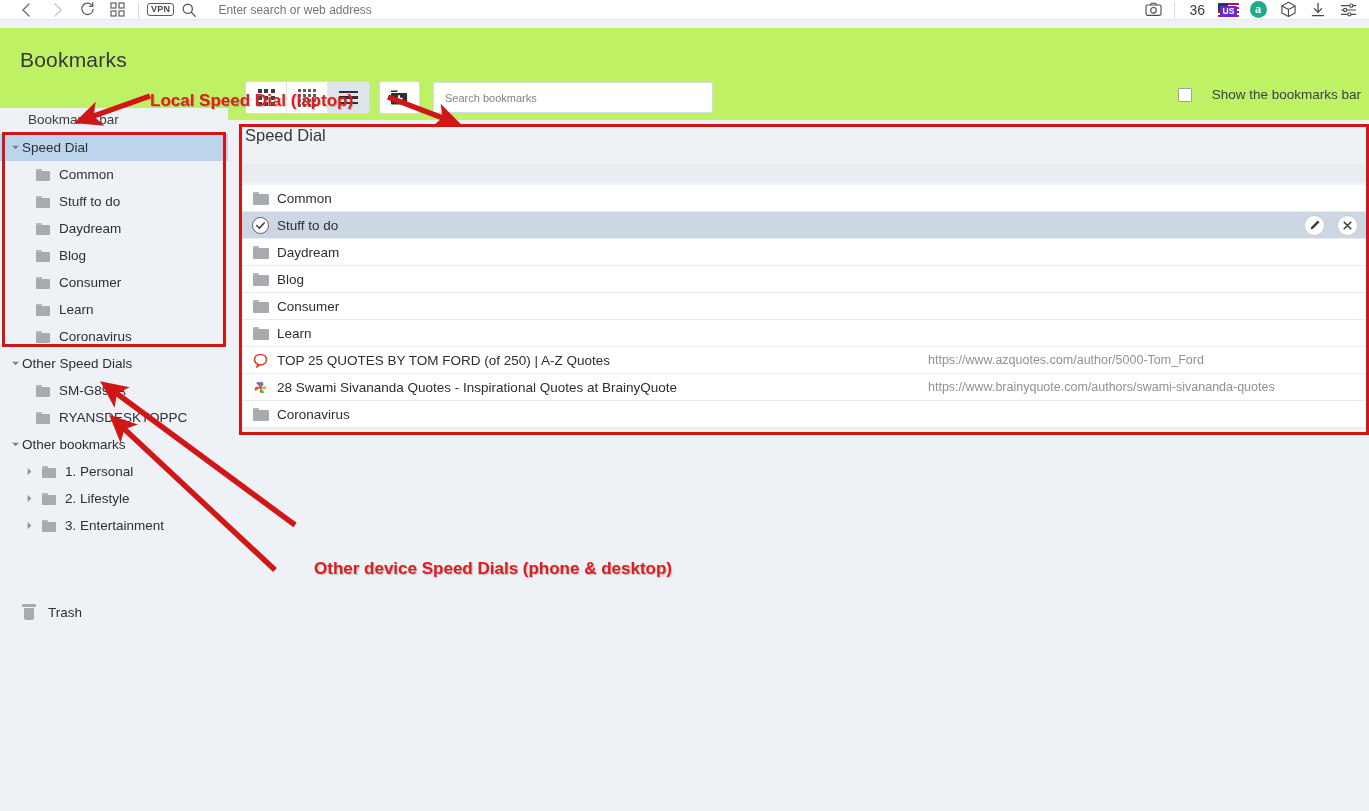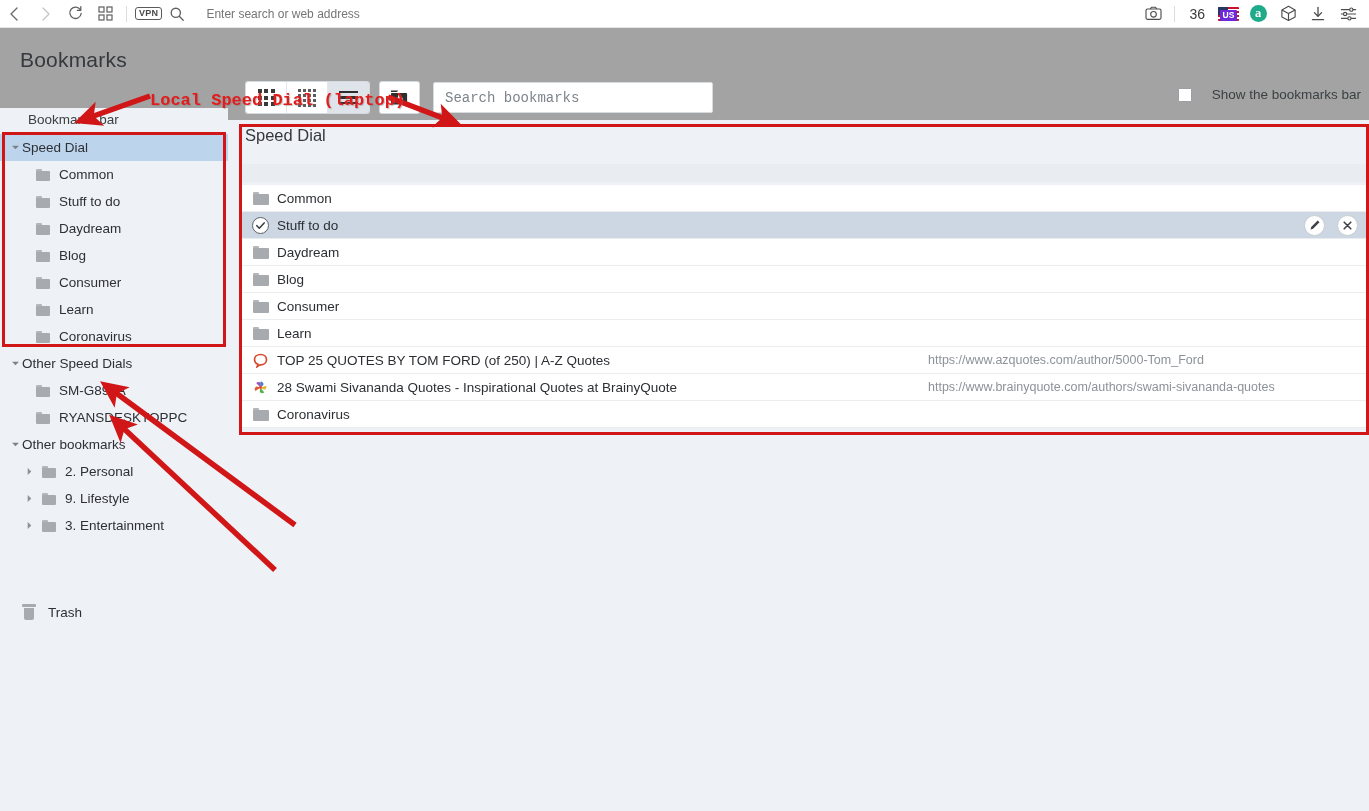--- a/index.html
+++ b/index.html
@@ -8,23 +8,24 @@
     width: 1369px; height: 811px;
     overflow: hidden;
     background: #ffffff;
     font-family: "Liberation Sans", sans-serif;
     -webkit-font-smoothing: antialiased;
   }
   #app { position: relative; width: 1369px; height: 811px; background:#eef1f5; }
 
   
   .topbar {
-    position: absolute; left: 0; top: 0; width: 1369px; height: 28px;
+    position: absolute; left: 0; top: 0; width: 1369px; height: 20px;
     background: #ffffff; display: flex; align-items: center;
     border-bottom: 1px solid #e6e6e6;
+    padding-left: 12px;
   }
   .nav-btn {
     width: 30px; height: 26px; display: flex; align-items: center; justify-content: center;
     color: #5a5a5a; flex: none;
   }
   .nav-btn.dim { color: #c2c2c2; }
   .nav-btn svg { display: block; }
   .tb-sep { width:1px; height:16px; background:#dcdcdc; margin:0 6px; flex:none; }
   .vpn-badge {
     border: 1.5px solid #5a5a5a; border-radius: 3px; color:#4a4a4a;
@@ -52,21 +53,21 @@
     position:absolute; left: 7px; top: 9px; background:#6d28d9; color:#fff;
     font-size:8.5px; font-weight:bold; line-height:1; padding:1.5px 2.5px; border-radius:1px;
   }
   .amz {
     width: 17px; height: 17px; border-radius: 50%; background: #1fab89;
     color: #fff; font-size: 12.5px; font-weight: bold; display:flex;
     align-items:center; justify-content:center; font-family:"Liberation Serif", serif;
   }
 
   
-  .bm-header { position: absolute; left:0; top:28px; width:1369px; height: 92px; background:#a3a3a3; }
+  .bm-header { position: absolute; left:0; top:28px; width:1369px; height: 92px; background:#bef264; }
   .bm-title {
     position: absolute; left: 20px; top: 20px; font-size: 21px; color: #35383c; letter-spacing:.2px;
   }
   .view-group {
     position:absolute; left: 246px; top: 54px; height: 31px;
     display: flex; border-radius: 2px; overflow:hidden;
     box-shadow: 0 0 0 1px #d6dbe0;
   }
   .view-btn {
     width: 41px; height: 31px; background:#ffffff; display:flex; align-items:center; justify-content:center;
@@ -85,22 +86,22 @@
     position:absolute; left: 380px; top:54px; width:39px; height:31px;
     background:#fff; box-shadow: 0 0 0 1px #d6dbe0; border-radius:2px;
     display:flex; align-items:center; justify-content:center;
   }
   .search-box {
     position:absolute; left: 433px; top: 54px; width: 280px; height: 31px;
     background:#fff; border:1px solid #d6dbe0; border-radius:2px;
   }
   .search-box input {
     width:100%; height:100%; border:none; outline:none; background:transparent;
-    padding-left: 11px; font-size: 14px; color:#444;
-    font-family:Liberation Mono, monospace;
+    padding-left: 11px; font-size: 11px; color:#444;
+    font-family:Liberation Sans, sans-serif;
   }
   .search-box input::placeholder { color:#7e848b; }
 
   .showbar {
     position:absolute; right: 8px; top: 59px; display:flex; align-items:flex-end; gap:20px;
   }
   .showbar .cb {
     width: 14px; height:14px; border:1px solid #9aa0a6; background:#fff; border-radius:1px;
   }
   .showbar span { font-size: 13.5px; color:#3c4043; }
@@ -164,21 +165,21 @@
     width: 21px; height:21px; border-radius:50%; background:#fff; border:1px solid #c7ccd1;
     display:flex; align-items:center; justify-content:center; color:#3d4146;
   }
   .fav { width: 15px; height: 15px; position:relative; }
 
   
   .anno { position:absolute; pointer-events:none; }
   .anno-text {
     color: #e31b1b; font-weight: bold; font-size: 17px;
     text-shadow: 1px 1px 1px rgba(120,120,120,.45);
-    font-family: Liberation Mono, monospace; white-space: nowrap;
+    font-family: Liberation Sans, sans-serif; white-space: nowrap;
   }
   .redbox { position:absolute; border: 3px solid #d01616; pointer-events:none; }
   svg.overlay { position:absolute; left:0; top:0; width:1369px; height:811px; pointer-events:none; }
 </style>
 </head>
 <body>
 
 <div id="app">
 
   <div class="topbar">
@@ -421,33 +422,33 @@
       <div class="trow indent2">
         <span class="caret">
           <svg width="9" height="9" viewBox="0 0 10 10">
               <path d="M3 1.2 L7 5 L3 8.8" fill="#8d9298"></path>
             </svg>
         </span>
         <span class="folder-ic" style="margin-left:6px;">
             <span class="tab"></span>
             <span class="body"></span>
           </span>
-        <span class="lbl">2. Personal</span>
+        <span class="lbl">1. Personal</span>
       </div>
       <div class="trow indent2">
         <span class="caret">
           <svg width="9" height="9" viewBox="0 0 10 10">
               <path d="M3 1.2 L7 5 L3 8.8" fill="#8d9298"></path>
             </svg>
         </span>
         <span class="folder-ic" style="margin-left:6px;">
             <span class="tab"></span>
             <span class="body"></span>
           </span>
-        <span class="lbl">9. Lifestyle</span>
+        <span class="lbl">2. Lifestyle</span>
       </div>
       <div class="trow indent2">
         <span class="caret">
           <svg width="9" height="9" viewBox="0 0 10 10">
               <path d="M3 1.2 L7 5 L3 8.8" fill="#8d9298"></path>
             </svg>
         </span>
         <span class="folder-ic" style="margin-left:6px;">
             <span class="tab"></span>
             <span class="body"></span>
@@ -599,14 +600,15 @@
         <path d="M0,0.3 L5,2.6 L0,4.9 L1.2,2.6 Z" fill="#d01616"></path>
       </marker>
     </defs>
     <line x1="150" y1="96" x2="88" y2="118" stroke="#d01616" stroke-width="5.5" marker-end="url(#ah)"></line>
     <line x1="388" y1="97" x2="448" y2="120" stroke="#d01616" stroke-width="5.5" marker-end="url(#ah)"></line>
     <line x1="295" y1="525" x2="112" y2="390" stroke="#d01616" stroke-width="5.5" marker-end="url(#ah)"></line>
     <line x1="275" y1="570" x2="120" y2="425" stroke="#d01616" stroke-width="5.5" marker-end="url(#ah)"></line>
   </svg>
 
   <div class="anno anno-text" style="left:150px; top:91px;">Local Speed Dial (laptop)</div>
+  <div class="anno anno-text" style="left:314px; top:559px;">Other device Speed Dials (phone &amp; desktop)</div>
 
 </div>
 
 </body></html>

